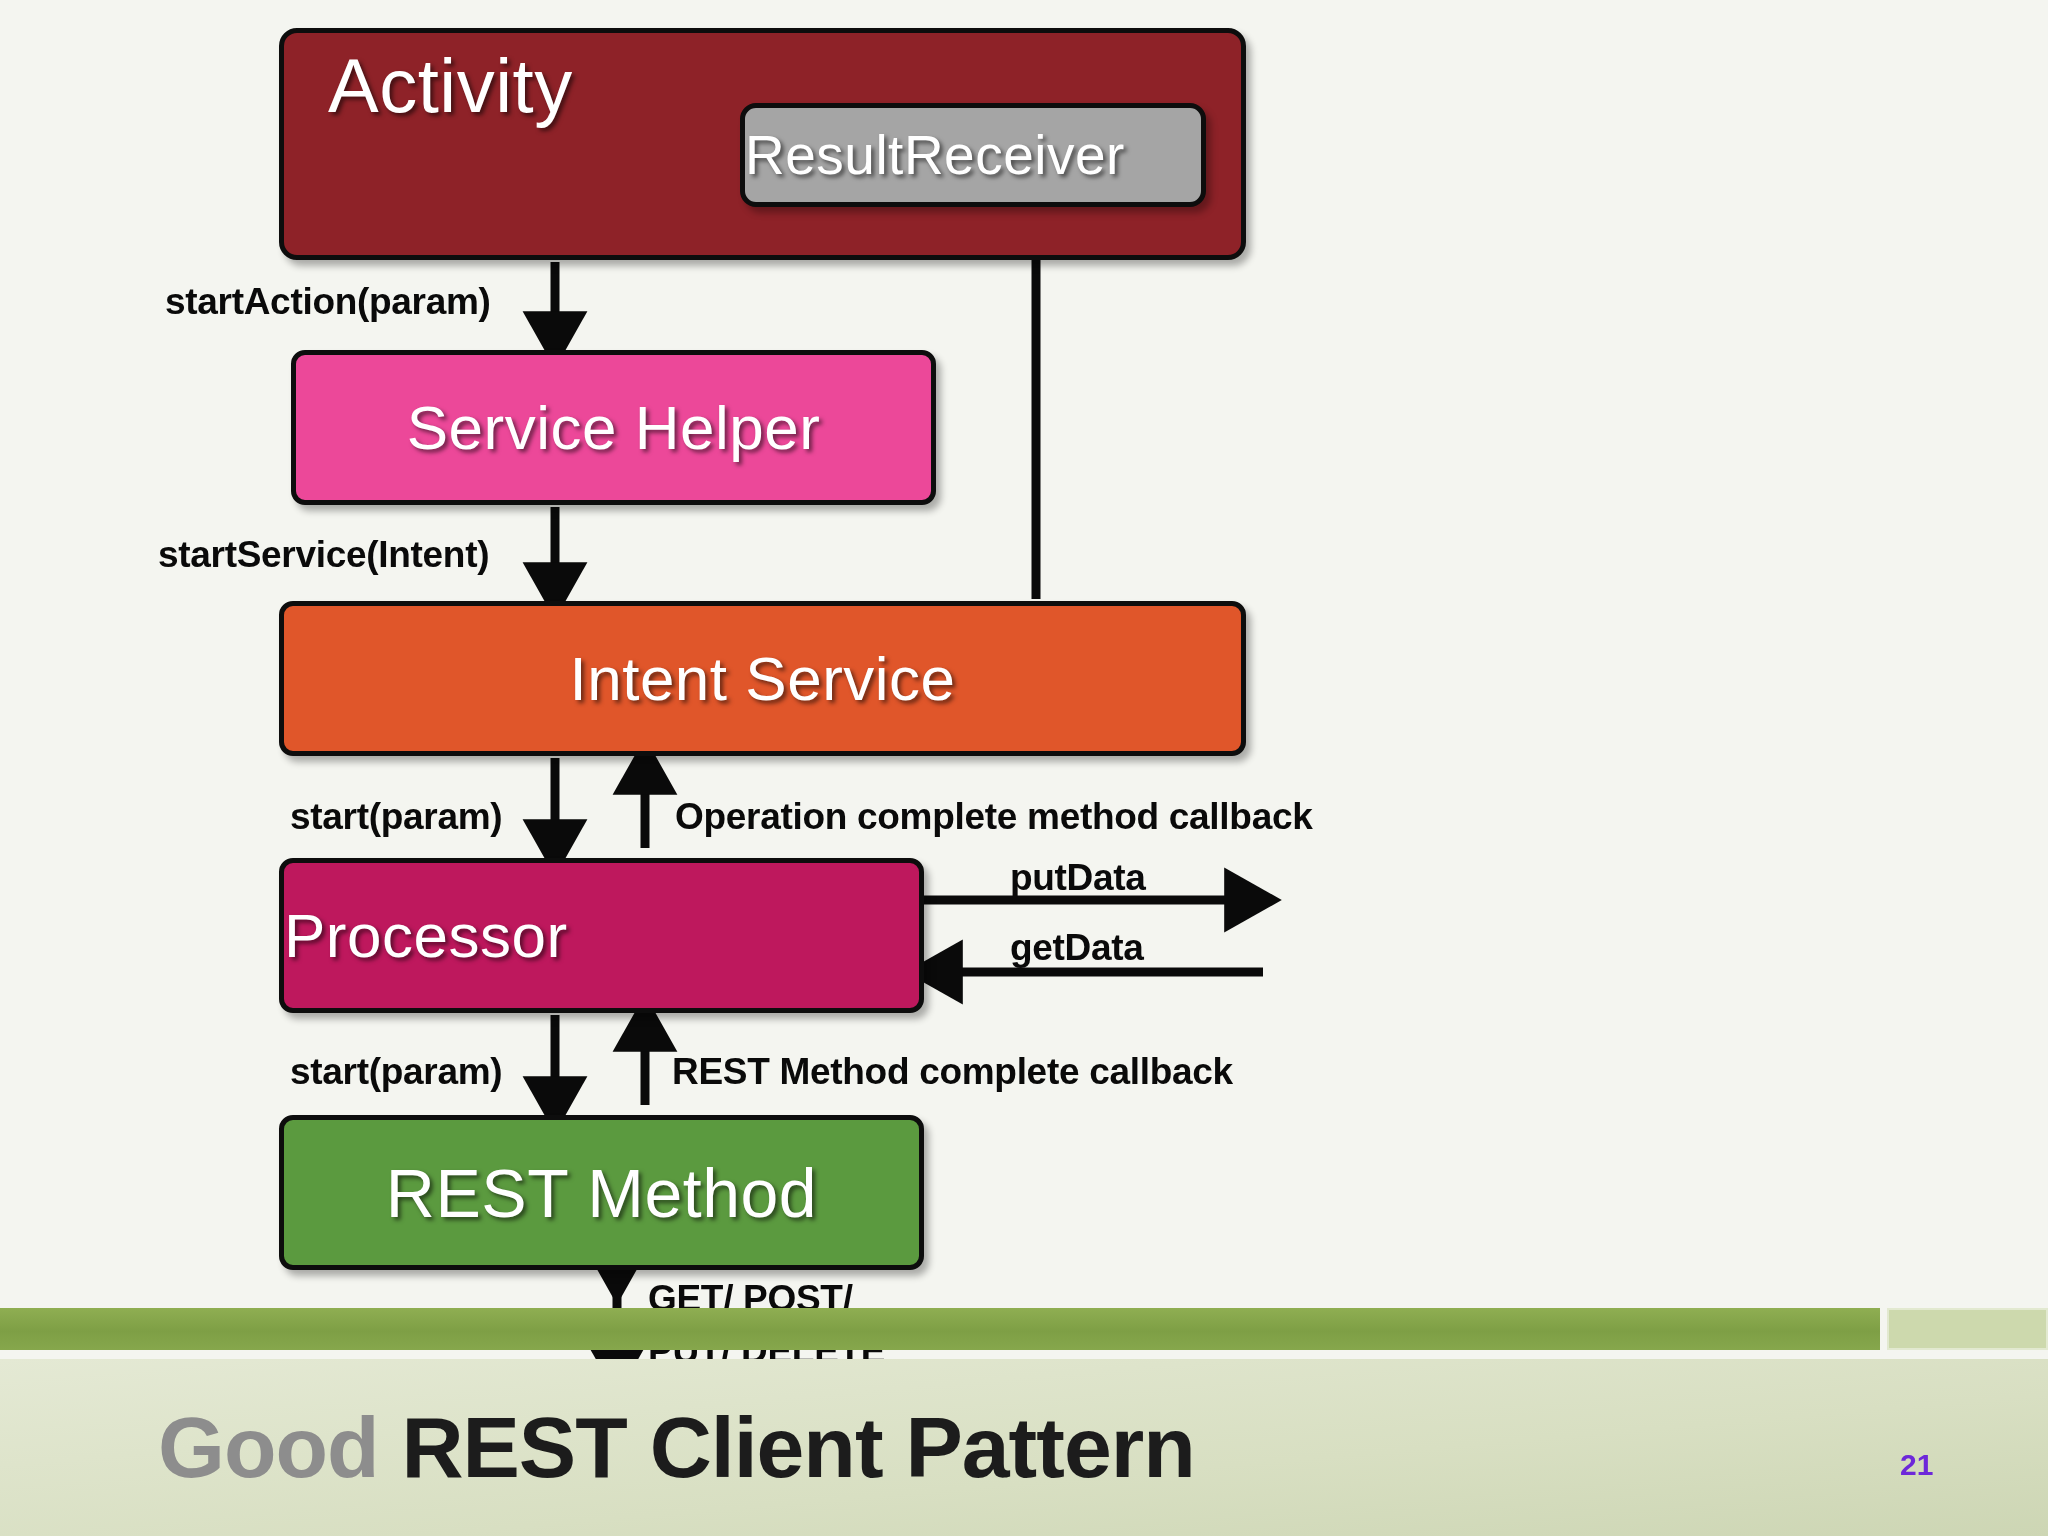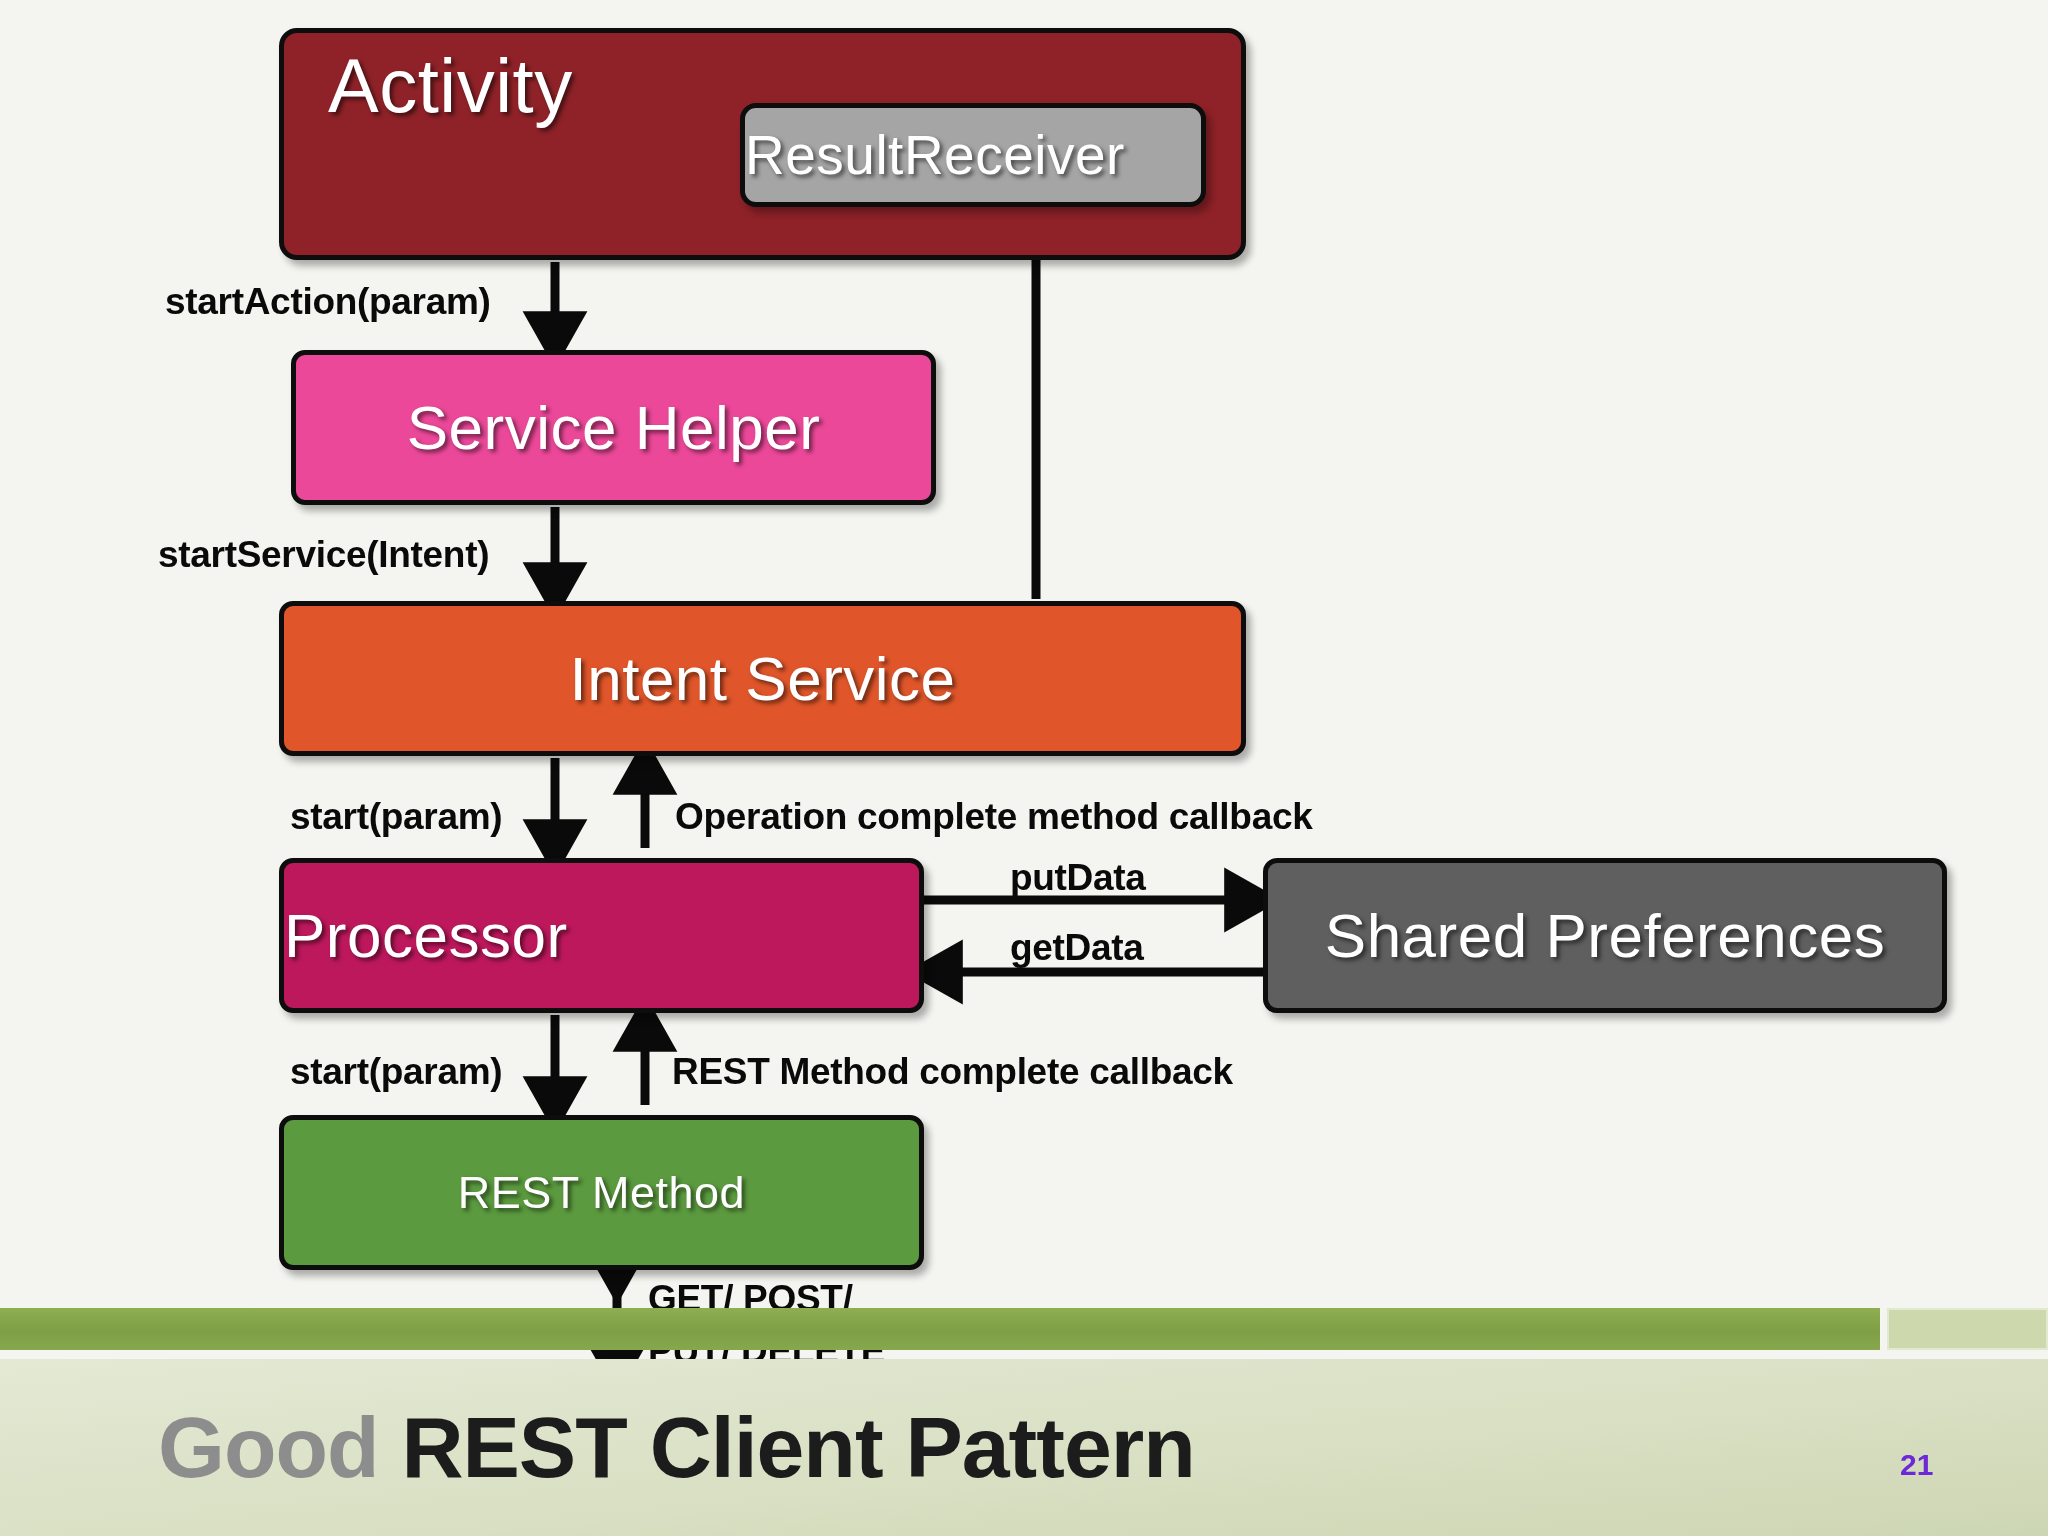--- a/index.html
+++ b/index.html
@@ -81,21 +81,21 @@
     background: #5f5f5f;
     justify-content: center;
   }
   #node-sharedpreferences .node-label { font-size: 62px; }
 
   #node-restmethod {
     left: 279px; top: 1115px; width: 645px; height: 155px;
     background: #5b9a3f;
     justify-content: center;
   }
-  #node-restmethod .node-label { font-size: 45px; }
+  #node-restmethod .node-label { font-size: 68px; }
 
   
   .edge-label {
     position: absolute;
     font-family: "Liberation Sans", sans-serif;
     font-weight: bold;
     color: #0a0a0a;
     white-space: nowrap;
     letter-spacing: -0.3px;
   }
@@ -207,23 +207,20 @@
   </div>
 
   <div class="node" id="node-intentservice">
     <span class="node-label">Intent Service</span>
   </div>
 
   <div class="node" id="node-processor">
     <span class="node-label">Processor</span>
   </div>
 
-  <div class="node" id="node-sharedpreferences">
-    <span class="node-label">Shared Preferences</span>
-  </div>
 
   <div class="node" id="node-restmethod">
     <span class="node-label">REST Method</span>
   </div>
 
   <div class="edge-label" id="lbl-startaction">startAction(param)</div>
   <div class="edge-label" id="lbl-startservice">startService(Intent)</div>
   <div class="edge-label" id="lbl-start1">start(param)</div>
   <div class="edge-label" id="lbl-opcomplete">Operation complete method callback</div>
   <div class="edge-label" id="lbl-putdata">putData</div>

